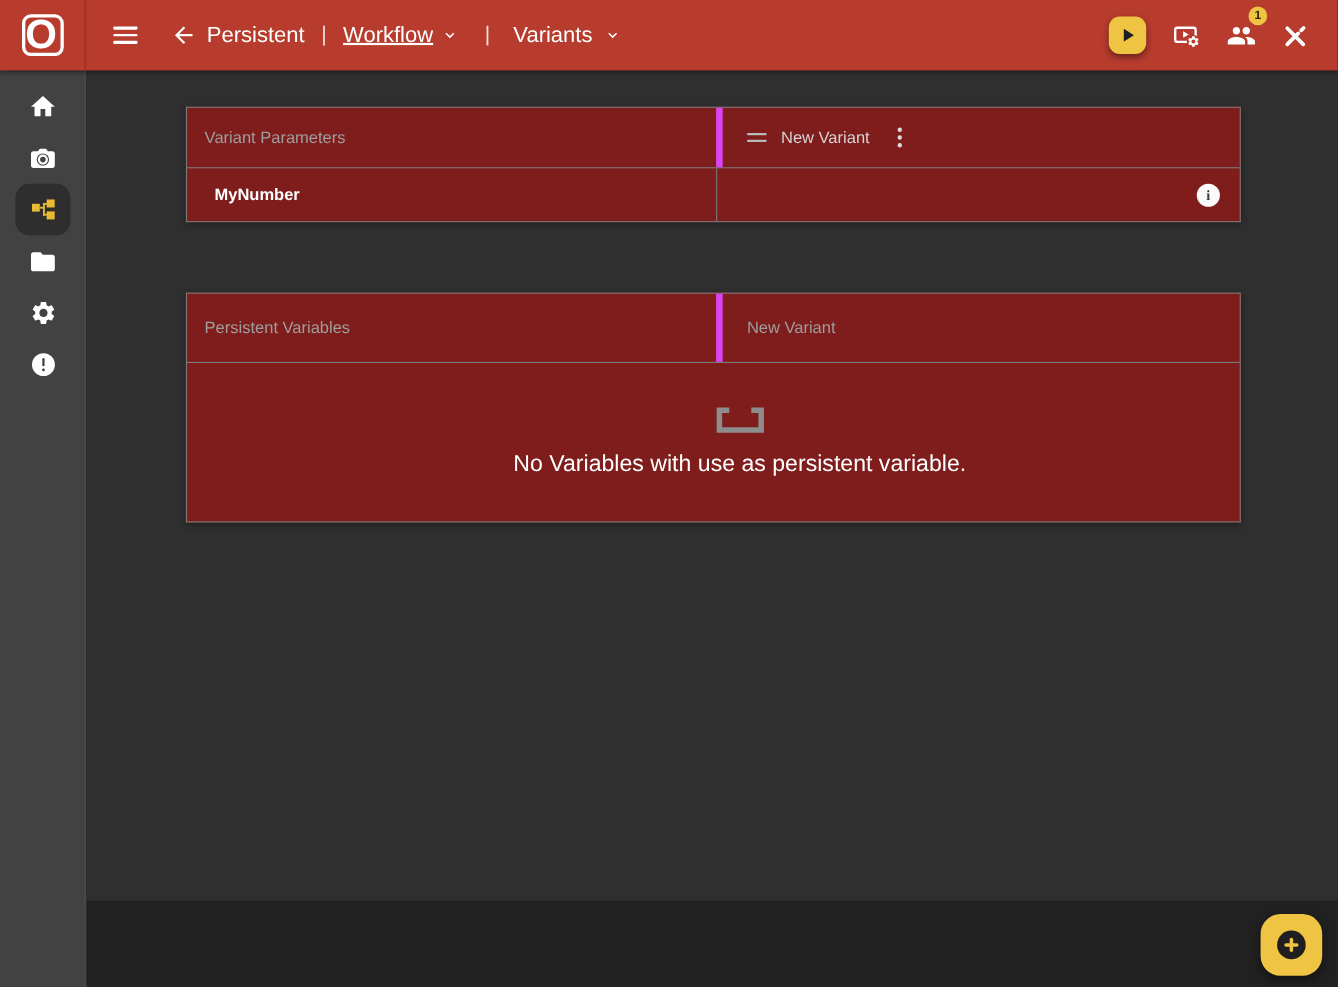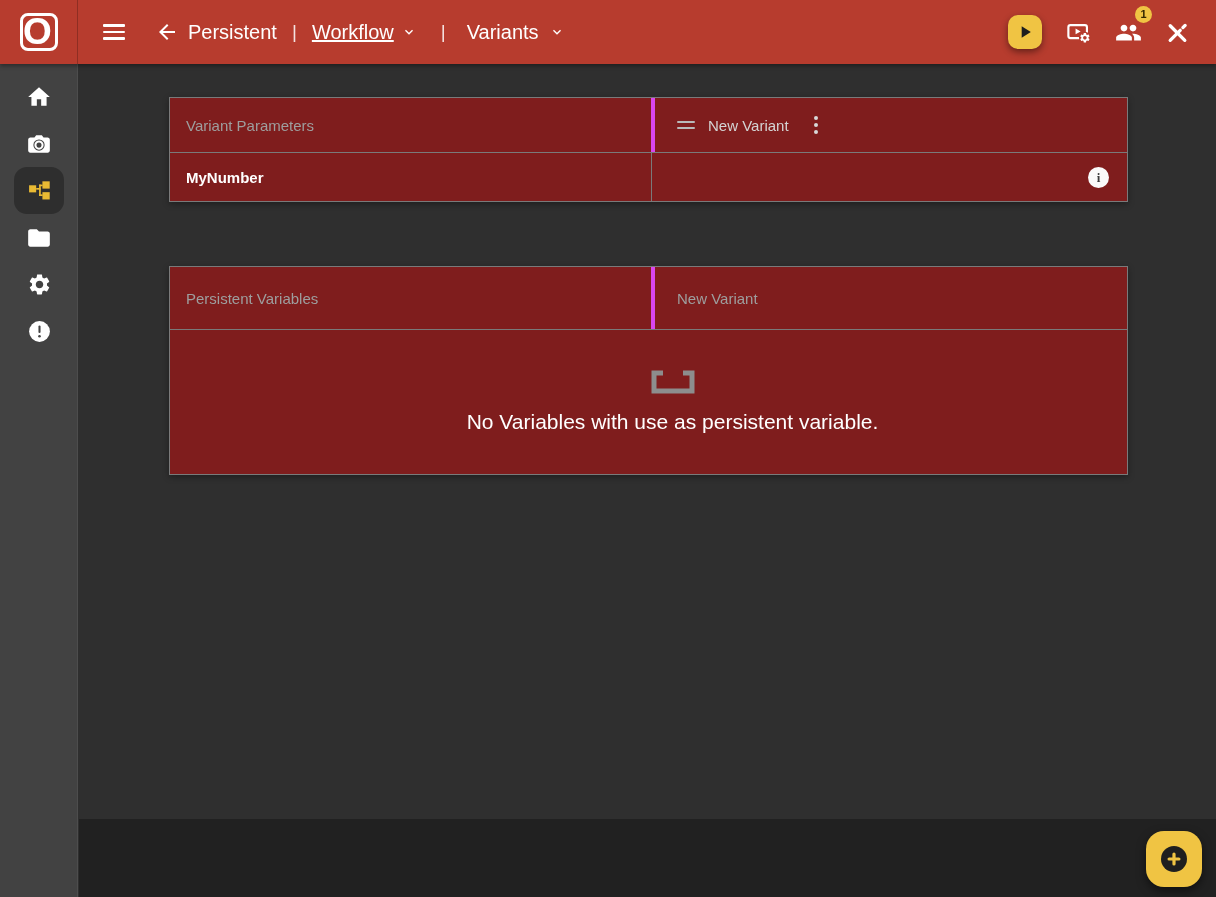--- a/index.html
+++ b/index.html
@@ -45,23 +45,23 @@
   .content { position:absolute; top:64px; left:79px; width:1137px; height:833px; background:#2f2f2f; }
   .footer-strip { position:absolute; bottom:0; left:0; width:100%; height:78px; background:#212121; }
 
   .tbl { position:absolute; left:90px; width:959px; background:#7f1d1d;
     border:1px solid #7a7a7a; box-shadow:0 2px 6px rgba(0,0,0,.35); }
   .tbl-1 { top:33px; }
   .tbl-2 { top:202px; }
   .tbl-head { display:grid; grid-template-columns:481px 1fr; height:55px; border-bottom:1px solid #7a7a7a; }
   .tbl-2 .tbl-head { height:63px; }
   .th { display:flex; align-items:center; padding-left:16px; color:#9e9e9e; font-size:15px; }
-  .th.right { border-left:4px solid #d946ef;padding-left:22px; }
+  .th.right { border-left:6px solid #d946ef;padding-left:22px; }
   .tbl-row { display:grid; grid-template-columns:481px 1fr; height:48px; }
-  .td { display:flex; align-items:center; padding-left:16px; color:#fff; font-size:15px; font-weight:700; }
+  .td { display:flex; align-items:center; padding-left:25px; color:#fff; font-size:15px; font-weight:700; }
   .td.right { border-left:1px solid #7a7a7a; justify-content:flex-end; padding-right:18px; font-weight:400; }
   .variant-head { display:flex; align-items:center; gap:13px; }
   .drag-handle { display:flex; flex-direction:column; gap:4px; cursor:grab; padding:4px 0; }
   .drag-handle span { width:18px; height:2.4px; background:#b9b9b9; border-radius:1px; }
   .variant-name { color:#d4d4d4; font-size:15px; }
   .kebab { background:none; border:none; cursor:pointer; display:flex; flex-direction:column; gap:2.6px;
     padding:4px 6px; margin-left:6px; }
   .kebab span { width:4px; height:4px; border-radius:50%; background:#d9d9d9; }
   .info-btn { width:21px; height:21px; border-radius:50%; background:#fafafa; color:#3c3c3c;
     border:none; cursor:pointer; font-size:13px; font-weight:700; font-family:"Liberation Serif",serif;

